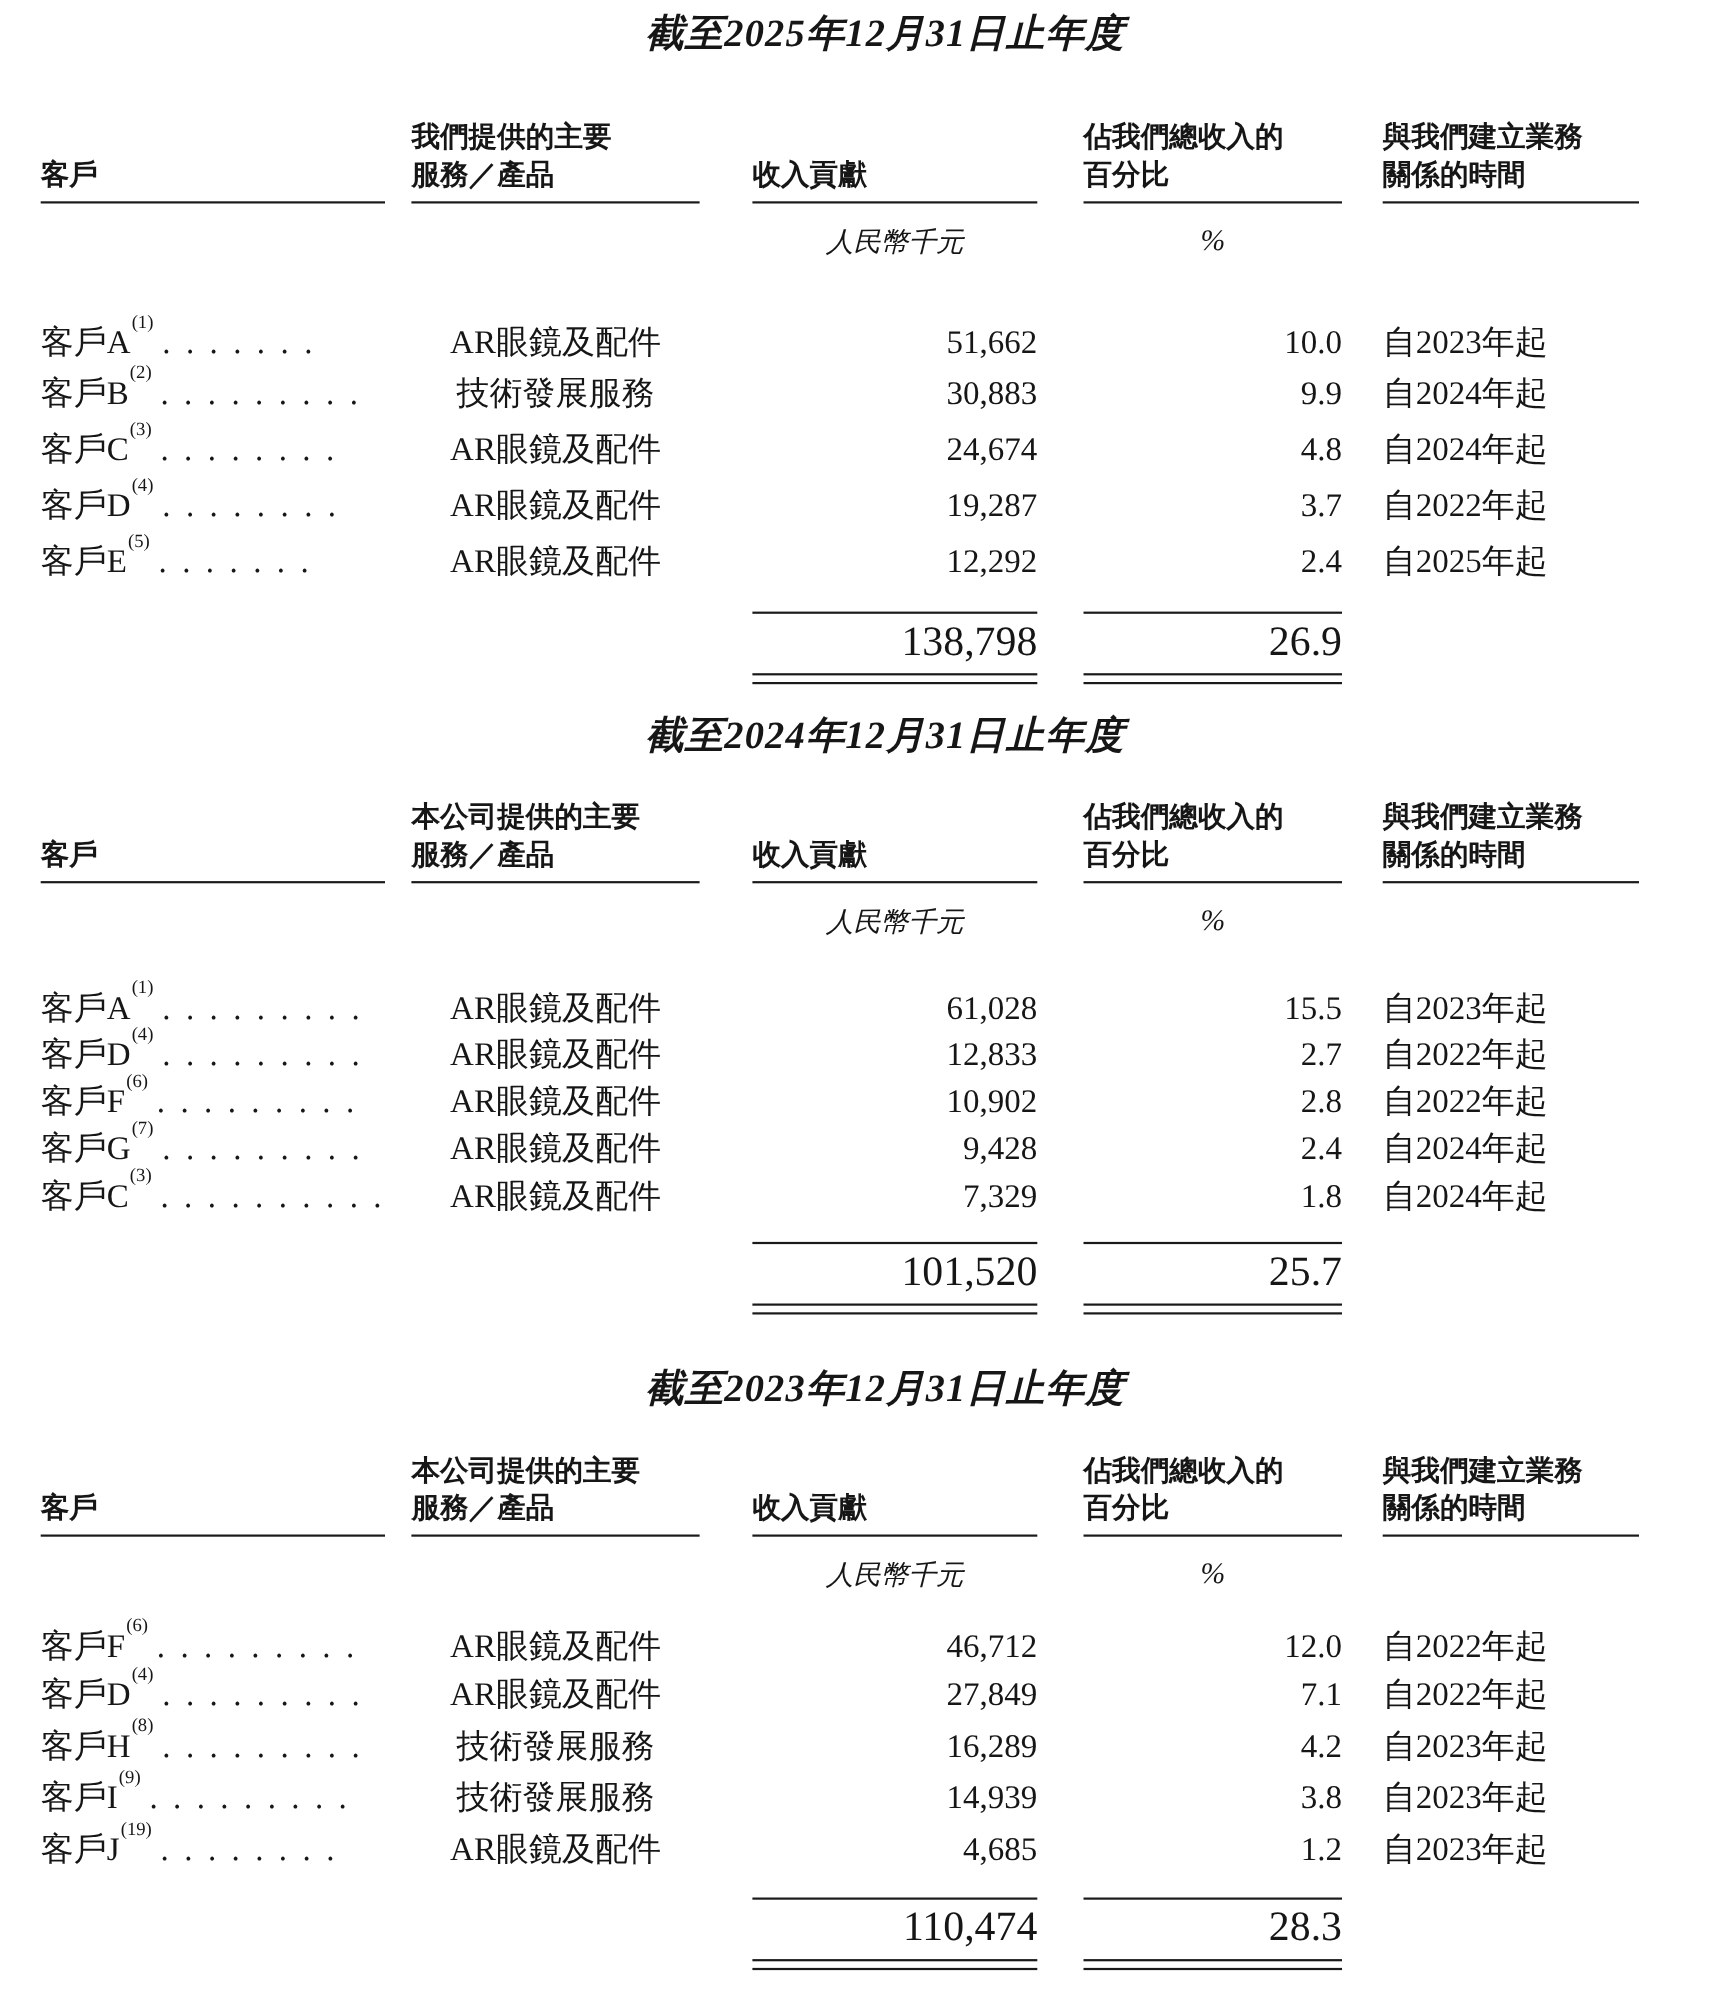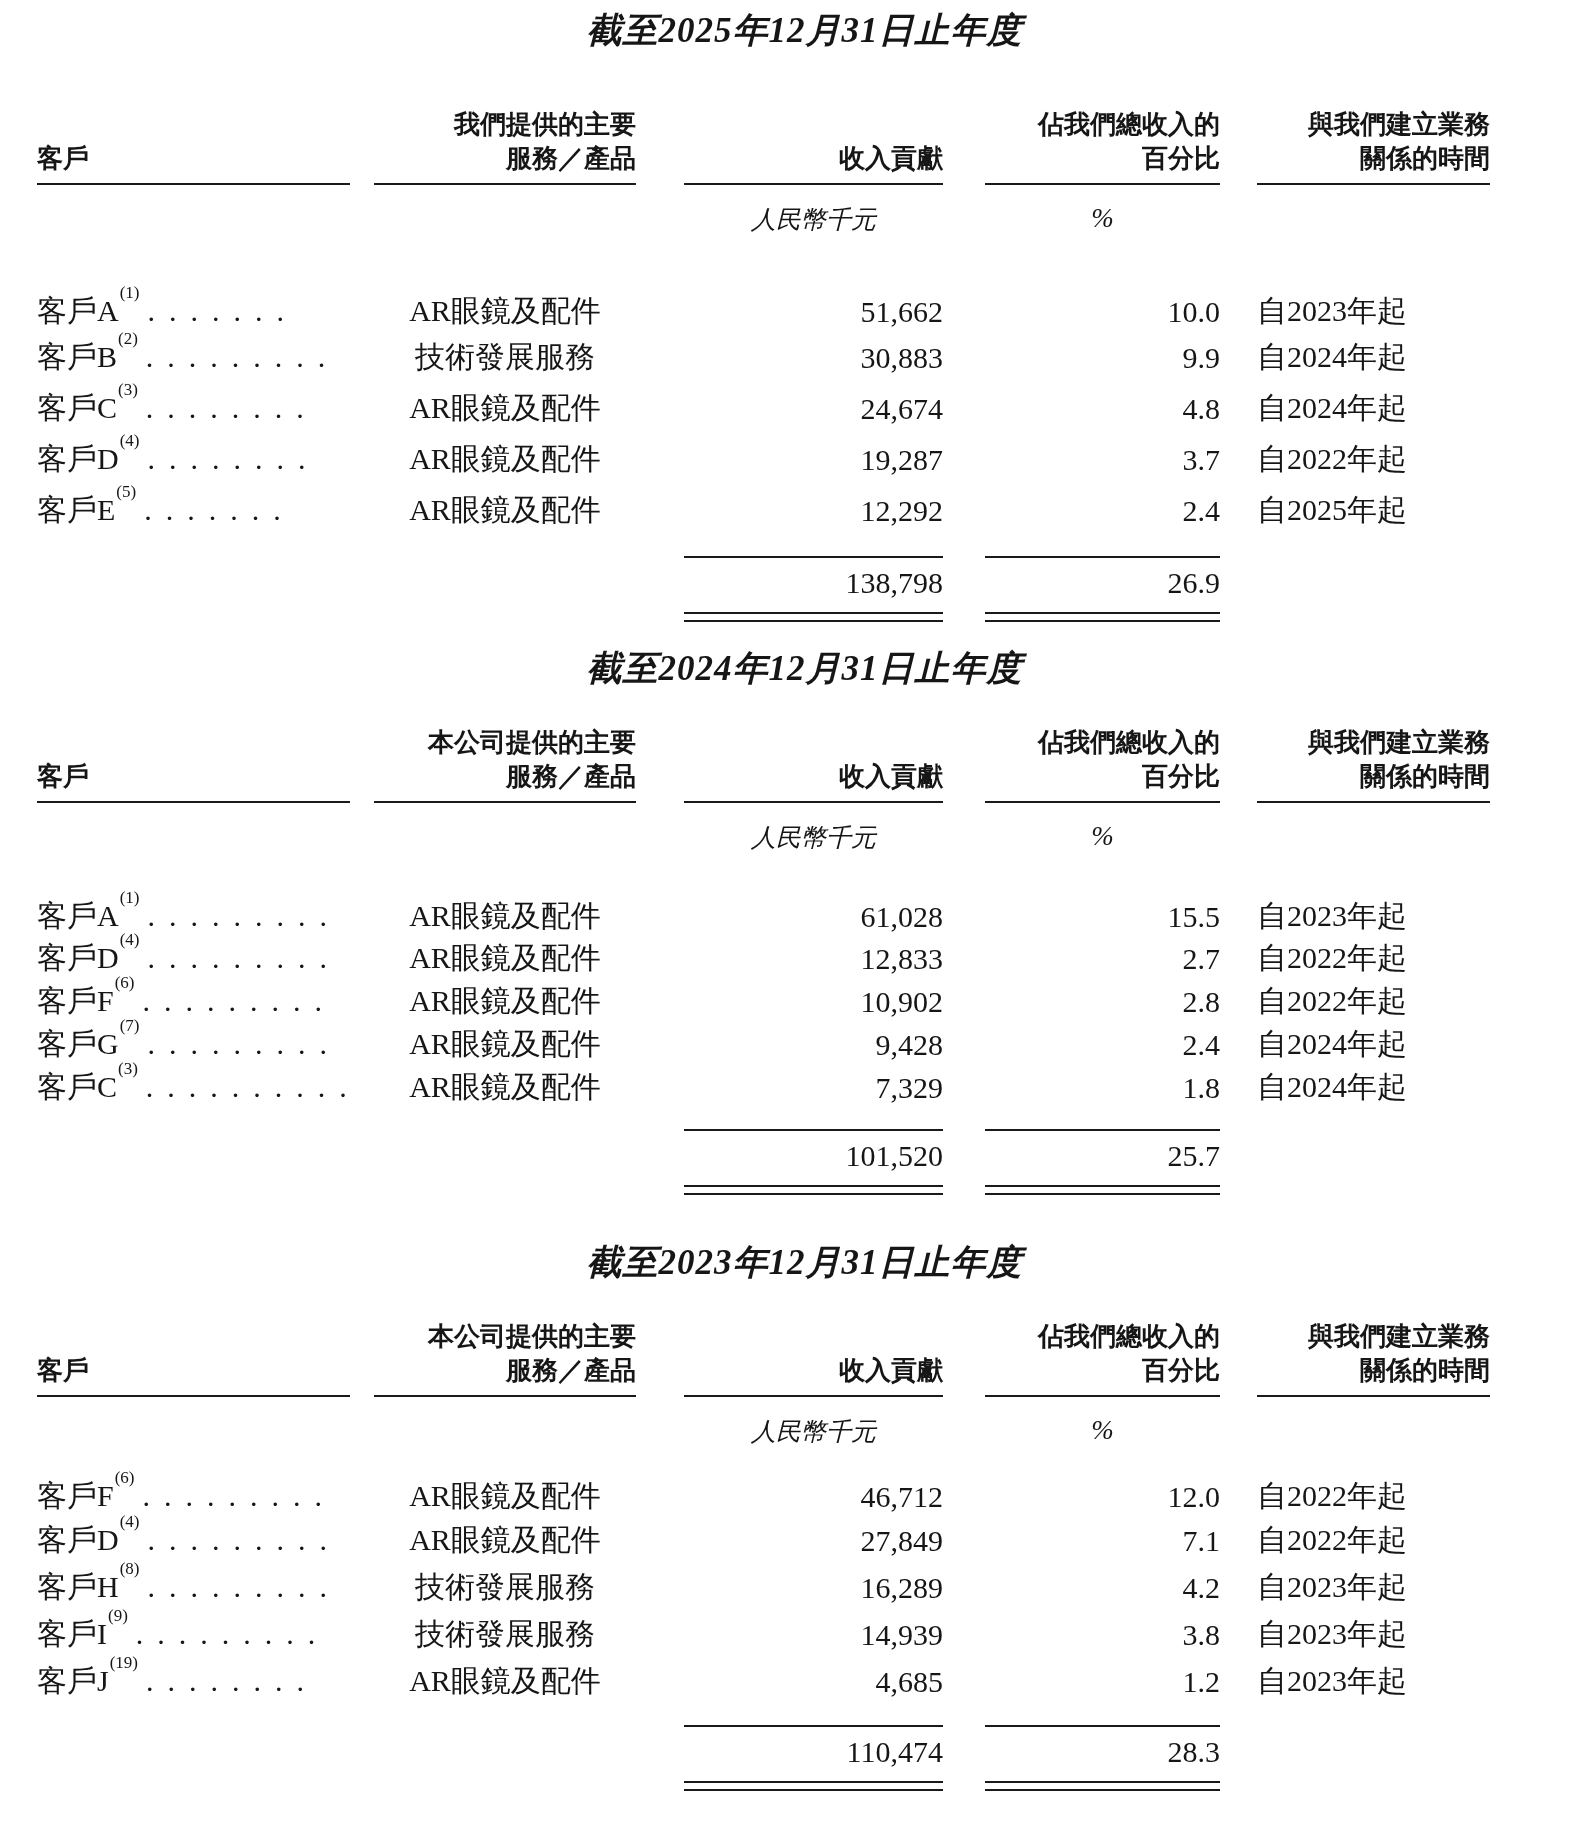--- a/index.html
+++ b/index.html
@@ -40,21 +40,21 @@
   col.c4 { width: 277px; }
   col.c5 { width: 270px; }
 
   th, td { padding: 0; vertical-align: middle; }
   th { vertical-align: bottom; font-weight: bold; }
 
   .hwrap {
     font-size: 26px;
     line-height: 34px;
     font-weight: bold;
-    text-align: right;
+    text-align: left;
     border-bottom: 2.5px solid #1a1a1a;
     padding-bottom: 7px;
   }
   .sec-1 .hwrap { margin-top: 20px; }
   .hwrap.left { text-align: left; }
   .w2 { width: 262px; margin: 0 auto; }
   .w3 { width: 259px; margin-left: auto; }
   .w4 { width: 235px; margin-left: auto; }
   .w5 { width: 233px; }
   td.rel, th.rel { padding-left: 37px; font-family: Liberation Serif, serif; }
@@ -89,21 +89,21 @@
   }
   span.leader {
     margin-left: 8px;
     letter-spacing: 14px;
   }
 
   tbody.totals tr.rule-row { height: 22px; }
   tbody.totals tr.rule-row td { vertical-align: bottom; }
   .line { border-top: 2.5px solid #1a1a1a; height: 0; }
   tbody.totals tr.total-row { height: 50px; }
-  tbody.totals tr.total-row td { font-size: 30px; }
+  tbody.totals tr.total-row td { font-size: 38px; }
   .dbl {
     height: 6px;
     border-top: 2.5px solid #1a1a1a;
     border-bottom: 2.5px solid #1a1a1a;
   }
   tbody.totals tr.dbl-row { height: 14px; }
   tbody.totals tr.dbl-row td { vertical-align: bottom; }
 </style>
 </head>
 <body>

